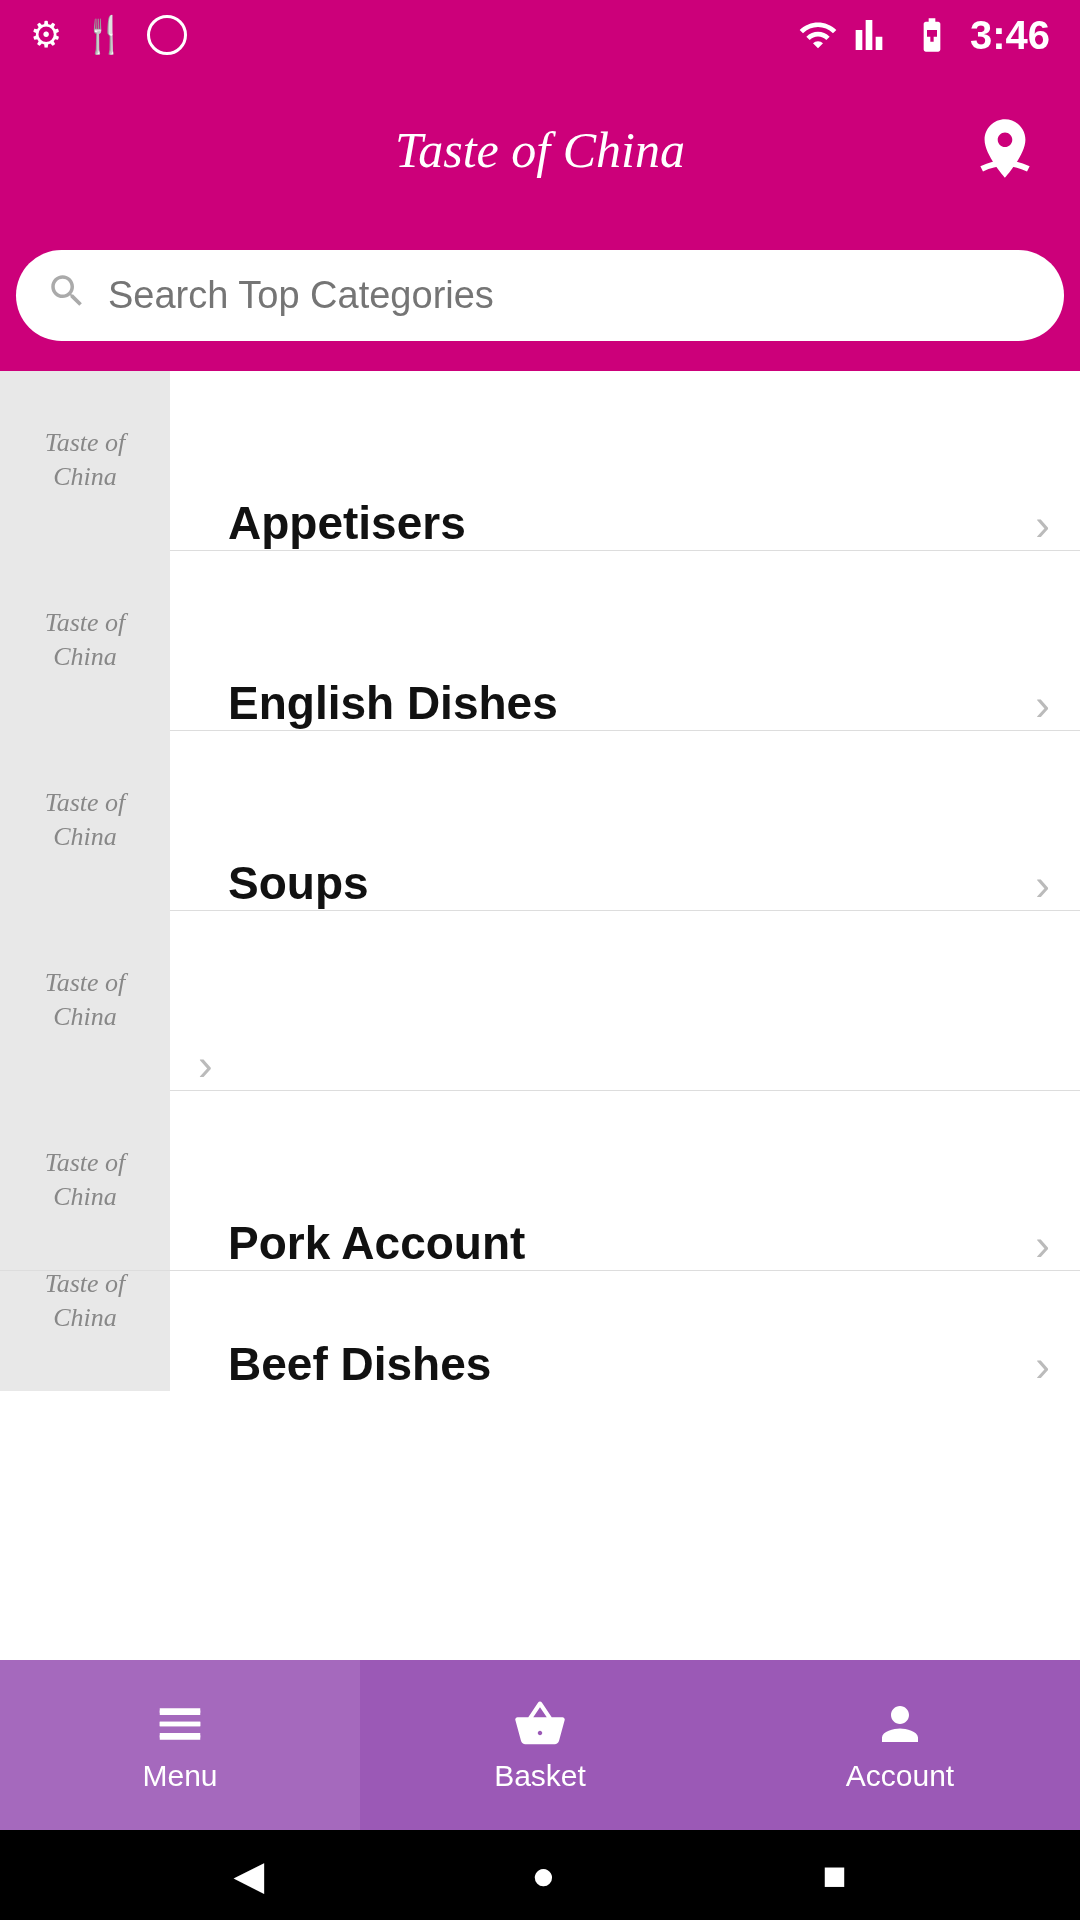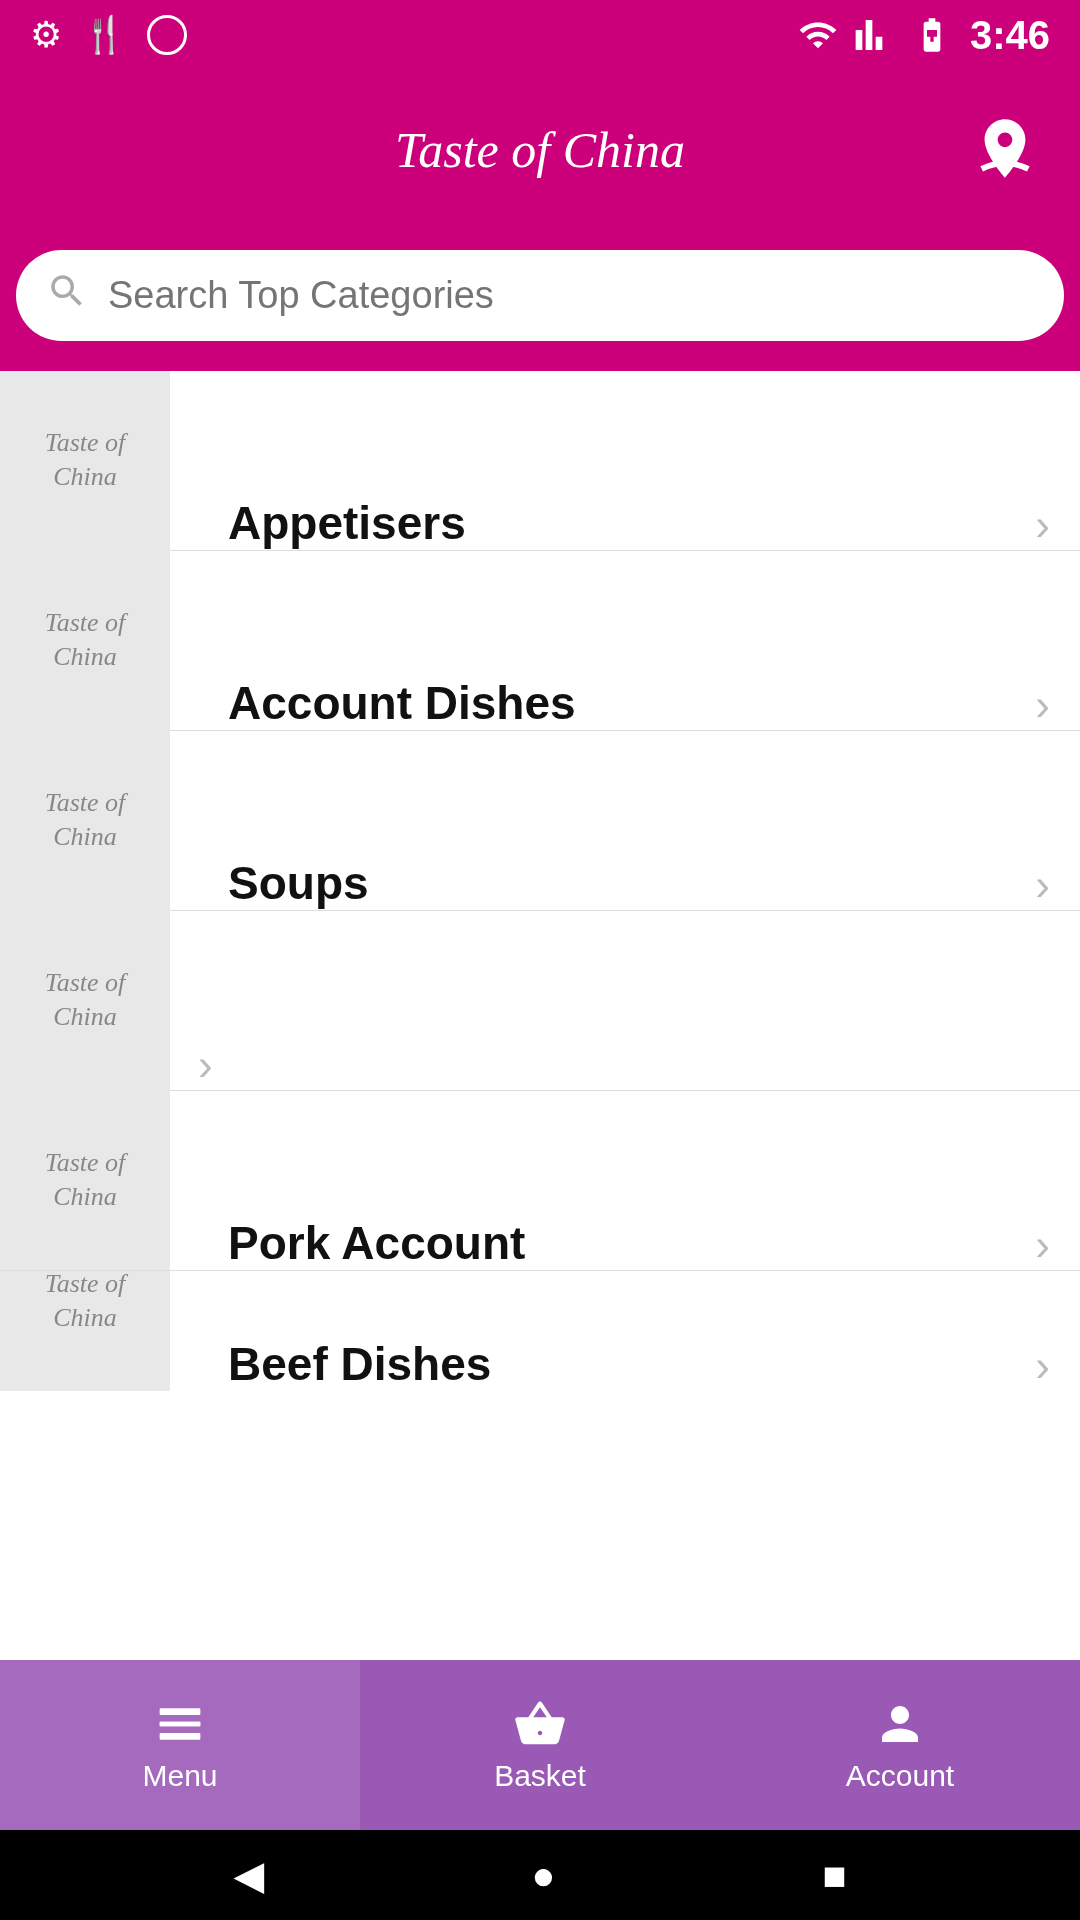--- a/index.html
+++ b/index.html
@@ -276,21 +276,21 @@
       <div class="category-thumb">
         <div class="category-thumb-text">Taste of<br>China</div>
       </div>
       <span class="category-name">Appetisers</span>
       <span class="category-chevron">›</span>
     </div>
     <div class="category-item">
       <div class="category-thumb">
         <div class="category-thumb-text">Taste of<br>China</div>
       </div>
-      <span class="category-name">Account Dishes</span>
+      <span class="category-name">English Dishes</span>
       <span class="category-chevron">›</span>
     </div>
     <div class="category-item">
       <div class="category-thumb">
         <div class="category-thumb-text">Taste of<br>China</div>
       </div>
       <span class="category-name">Soups</span>
       <span class="category-chevron">›</span>
     </div>
     <div class="category-item">

